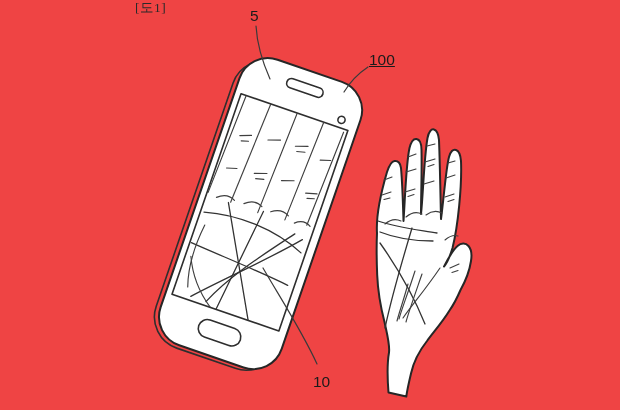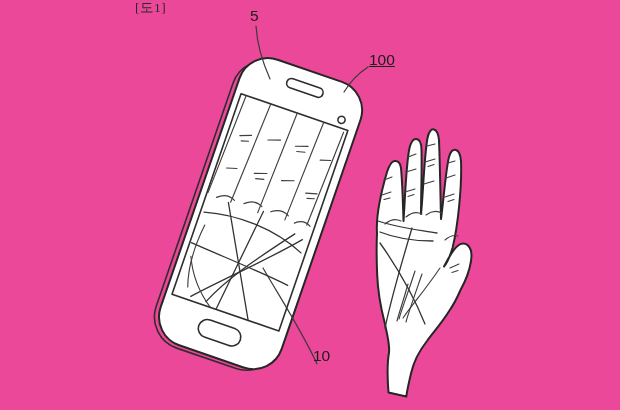--- a/index.html
+++ b/index.html
@@ -1,35 +1,35 @@
 <!DOCTYPE html>
 <html><head>
 <meta charset="utf-8">
 <style>
   html,body{margin:0;padding:0;background:#ffffff;}
   .canvas{
     position:relative;
     width:620px;height:410px;
-    background:#ec4899;
+    background:#ef4444;
     overflow:hidden;
     font-family:"Liberation Sans",sans-serif;
   }
   .fig-label{
     position:absolute;left:135px;top:-1px;
     font-family:"Liberation Serif",serif;
     font-size:13.5px;color:#2a2a2a;letter-spacing:.5px;
   }
   .ref{
     position:absolute;color:#1b1b1b;
     font-size:15.5px;line-height:1;
     font-family:"Liberation Sans",sans-serif;
   }
   .ref-5{left:250px;top:8px;}
   .ref-100{left:369px;top:52px;text-decoration:underline;}
-  .ref-10{left:313px;top:348px;}
+  .ref-10{left:313px;top:374px;}
   svg{position:absolute;left:0;top:0;}
   .olw{stroke:#262626;fill:#ffffff;stroke-width:2;stroke-linecap:round;stroke-linejoin:round;}
   .ml{stroke:#2e2e2e;fill:none;stroke-width:1.6;stroke-linecap:round;stroke-linejoin:round;}
   .tl{stroke:#3f3f3f;fill:none;stroke-width:1.15;stroke-linecap:round;stroke-linejoin:round;}
   .pl{stroke:#333333;fill:none;stroke-width:1.3;stroke-linecap:round;stroke-linejoin:round;}
   .ld{stroke:#3a3a3a;fill:none;stroke-width:1.2;stroke-linecap:round;}
 </style>
 </head>
 <body>
 

